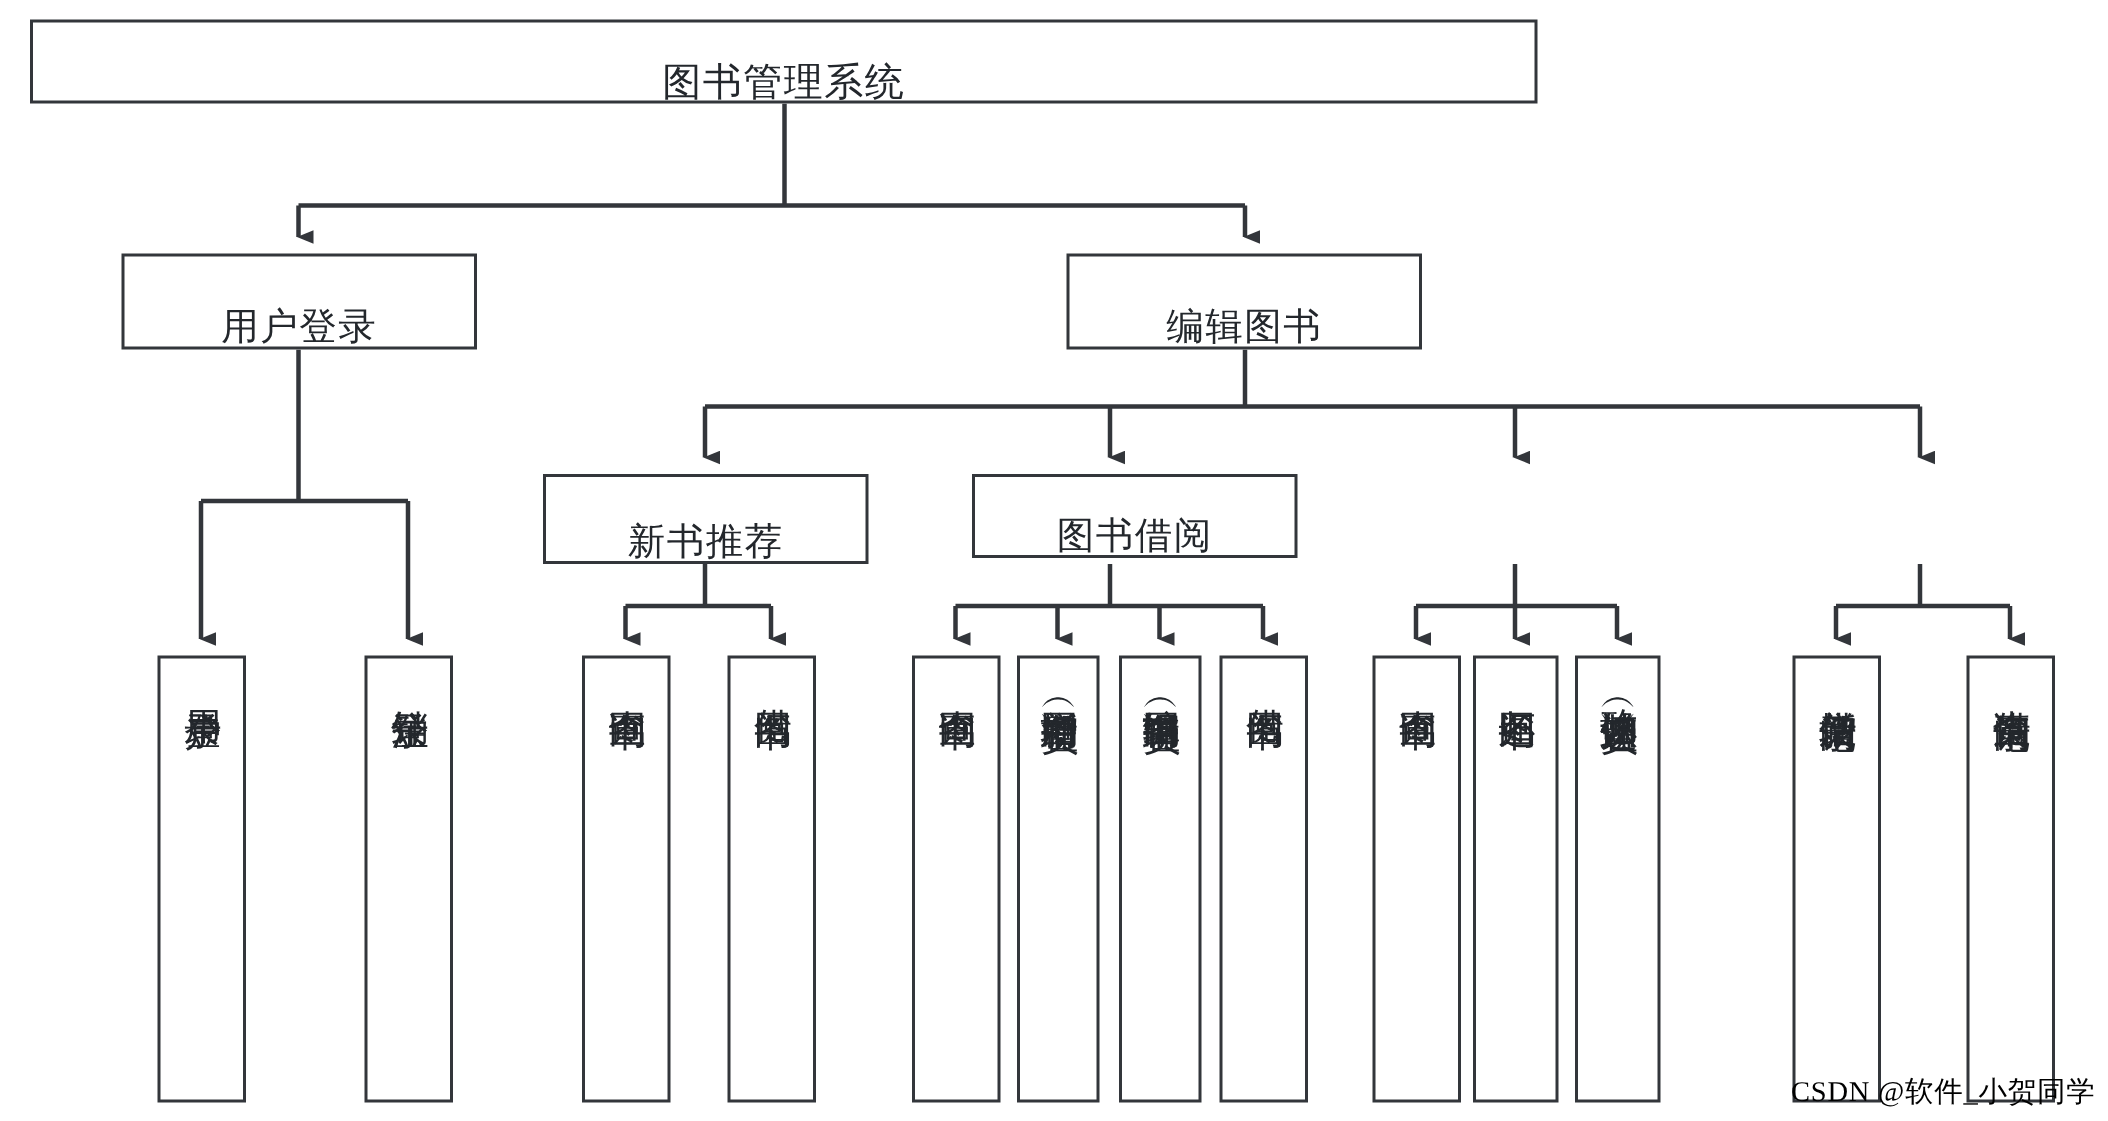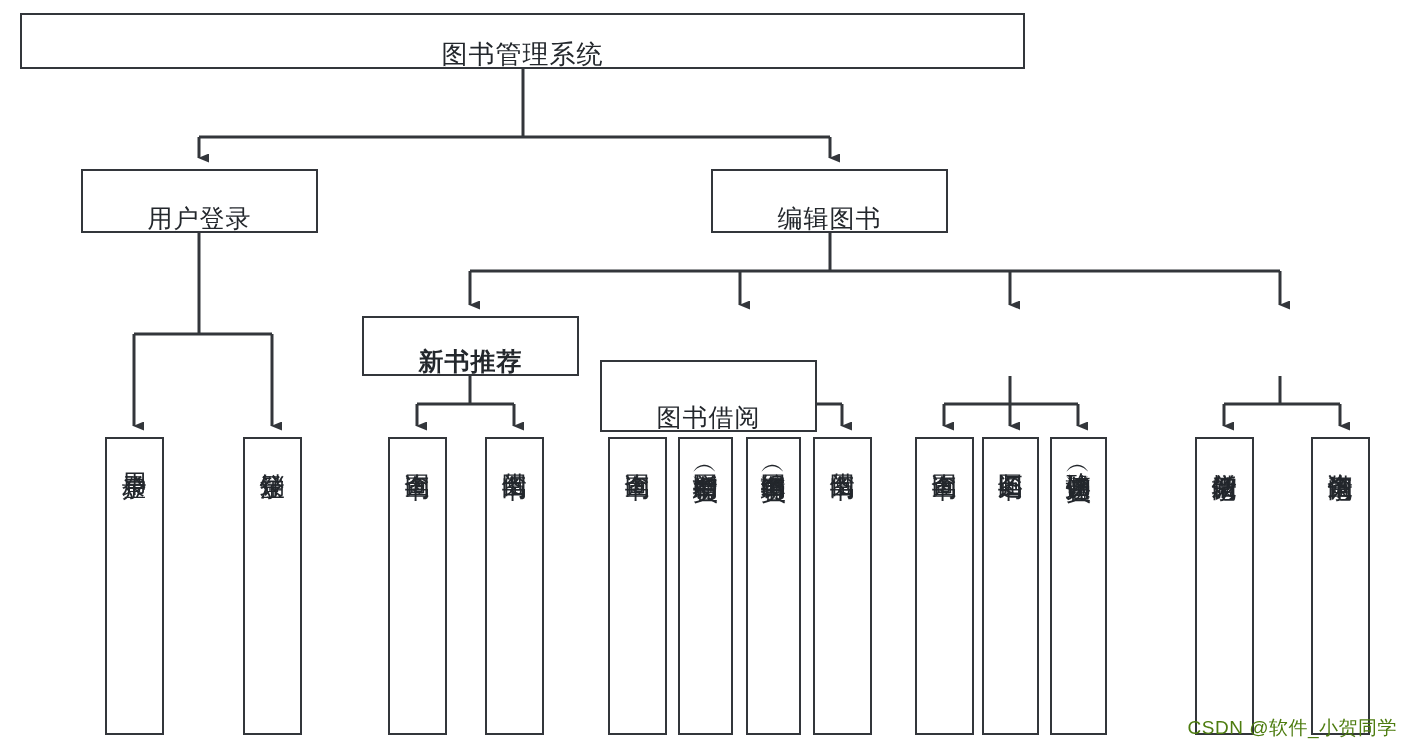--- a/index.html
+++ b/index.html
@@ -54,23 +54,24 @@
     color: #23272c;
   }
   .node-title {
     font-size: 26px;
   }
   #watermark {
     position: absolute;
     right: 8px;
     bottom: 6px;
     font-size: 19px;
-    color: #4d7c0f;
+    color: #000000;
     white-space: nowrap;
     letter-spacing: 0.5px;
+    font-family: Liberation Serif, serif;
   }
 </style>
 </head>
 <body>
 
 <div id="canvas">
 
   <svg class="layer" viewBox="0 0 1405 747" xmlns="http://www.w3.org/2000/svg">
     <defs>
       <marker id="arw" markerWidth="10" markerHeight="11" refX="4.5" refY="10" orient="auto" markerUnits="userSpaceOnUse">
@@ -125,24 +126,24 @@
     <span>图书管理系统</span>
   </div>
 
   <div class="node node-h" style="left:81px; top:169px; width:237px; height:64px;">
     <span>用户登录</span>
   </div>
   <div class="node node-h" style="left:711px; top:169px; width:237px; height:64px;">
     <span>编辑图书</span>
   </div>
 
-  <div class="node node-h" style="left:362px; top:316px; width:217px; height:60px;font-weight:bold;">
+  <div class="node node-h" style="left:362px; top:316px; width:217px; height:60px;">
     <span>新书推荐</span>
   </div>
-  <div class="node node-h" style="left:600px; top:316px; width:217px; height:72px;margin-top:44px;">
+  <div class="node node-h" style="left:648px; top:316px; width:217px; height:56px;">
     <span>图书借阅</span>
   </div>
 
   <div class="node node-v" style="left:105px; top:437px; width:59px; height:298px;">
     <span class="vlabel">用户登录</span>
   </div>
   <div class="node node-v" style="left:243px; top:437px; width:59px; height:298px;">
     <span class="vlabel">注销登录</span>
   </div>
 

